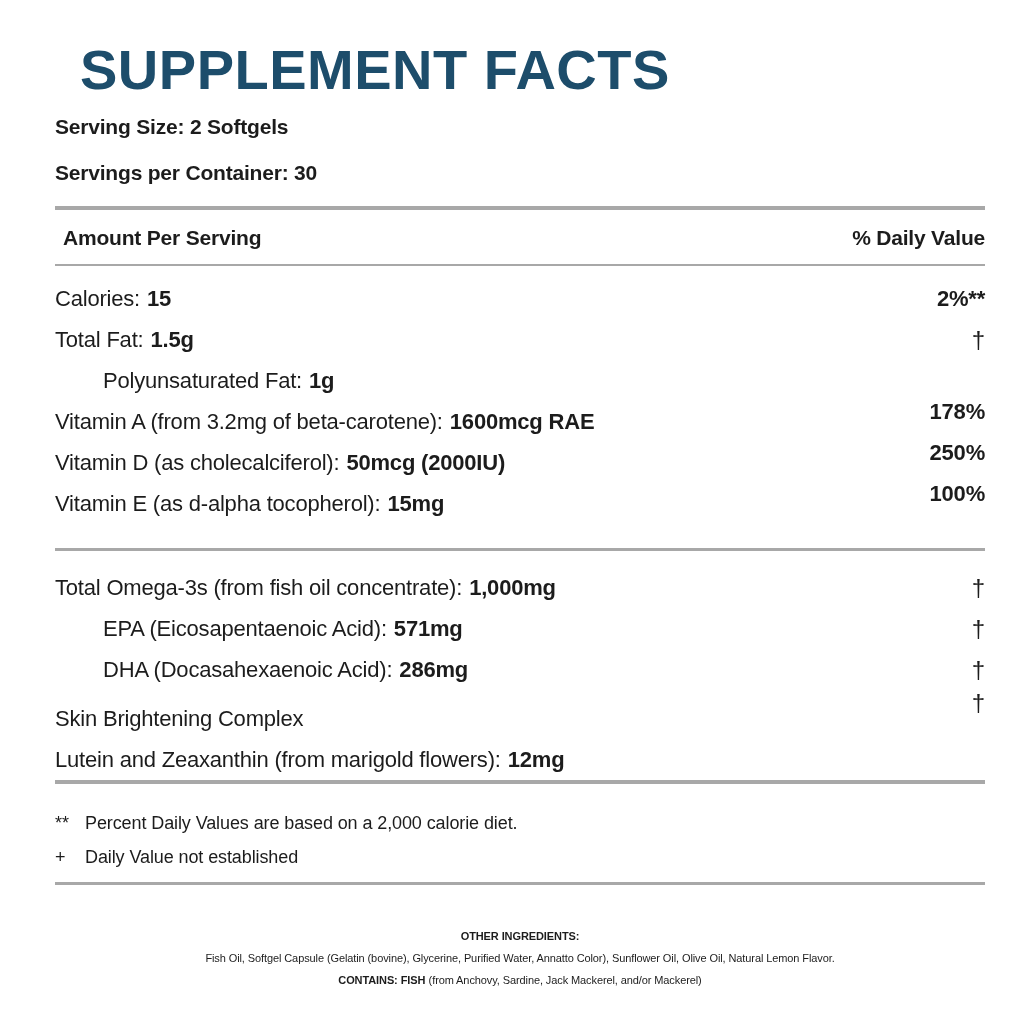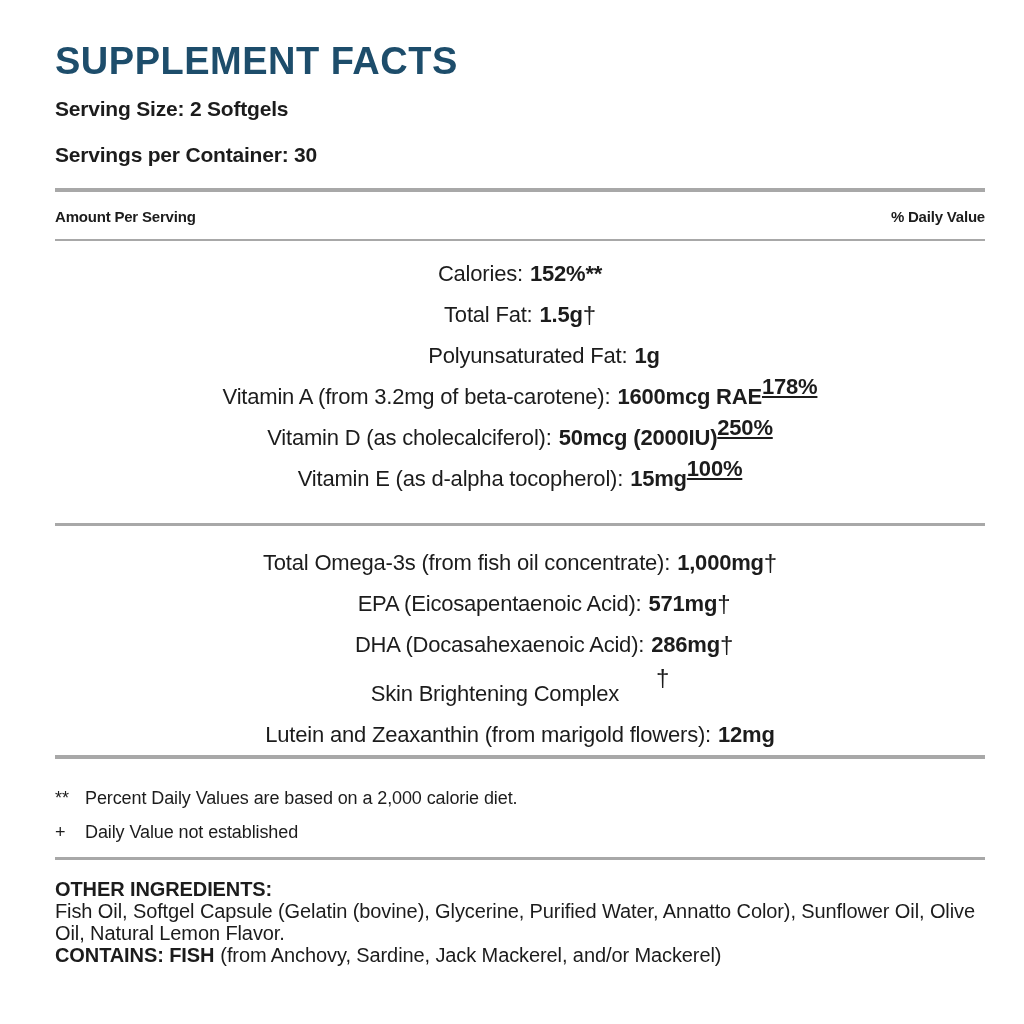--- a/index.html
+++ b/index.html
@@ -14,68 +14,69 @@
     font-family:"Liberation Sans",sans-serif;
     color:var(--text-black);
     box-sizing:border-box;
     padding:42px 39px 0 55px;
     overflow:hidden;
   }
   .panel{width:930px;}
 
   .title{
     color:var(--title-blue);
-    font-size:38px;
+    font-size:56px;
     font-weight:700;
     letter-spacing:.5px;
     line-height:1;
+    margin-left:25px;
   }
   .serving-line{
     margin-top:16px;
     font-size:21px;
     font-weight:700;
     line-height:26px;
     letter-spacing:-0.2px;
   }
   .serving-line + .serving-line{margin-top:20px;}
 
   .rule{background:var(--rule-gray);width:100%;}
   .rule-thick{height:4px;margin-top:20px;}
   .rule-med{height:3px;}
   .rule-bot{height:4px;}
 
   .col-header{
     display:flex;justify-content:space-between;align-items:baseline;
     padding:16px 0 14px 0;
-    font-size:15px;font-weight:700;letter-spacing:-0.2px;
+    font-size:21px;font-weight:700;letter-spacing:-0.2px;margin-left:8px;
   }
   .rule-thin{height:2px;}
 
   .section1{padding:12px 0 24px 0;}
   .section2{padding:16px 0 0 0;}
   .row{
-    display:flex;justify-content:center;align-items:center;
+    display:flex;justify-content:space-between;align-items:center;
     height:41px;
     font-size:22px;letter-spacing:-0.2px;
   }
   .row .rowlabel{font-weight:400;white-space:nowrap;}
   .row .val{font-weight:700;margin-left:.32em;}
   .row.indent .rowlabel{padding-left:48px;}
   .row.gap-top{margin-top:8px;gap:30px;}
   .dv{font-weight:700;white-space:nowrap;}
   .dv.dagger{font-weight:400;font-size:24px;}
-  .dv.raise{transform:translateY(-10px);text-decoration:underline;}
+  .dv.raise{transform:translateY(-10px);}
   .dv.raise-more{transform:translateY(-16px);}
 
   .footnotes{padding:26px 0 12px 0;font-size:18px;letter-spacing:-0.1px;}
   .footnote{display:flex;line-height:26px;}
   .footnote + .footnote{margin-top:8px;}
   .footnote .marker{min-width:30px;}
 
-  .ingredients{padding-top:18px;font-size:20px;letter-spacing:-0.1px;}
+  .ingredients{padding-top:40px;font-size:11px;letter-spacing:-0.1px;text-align:center;}
   .ing-heading{font-weight:700;line-height:22px;}
   .ing-list{margin-top:0;line-height:22px;}
   .allergen{margin-top:0;line-height:22px;}
   .allergen .ing-heading{display:inline;}
   .allergen .detail{font-weight:400;margin-left:.3em;}
 </style>
 </head>
 <body>
 
 <div class="panel">

